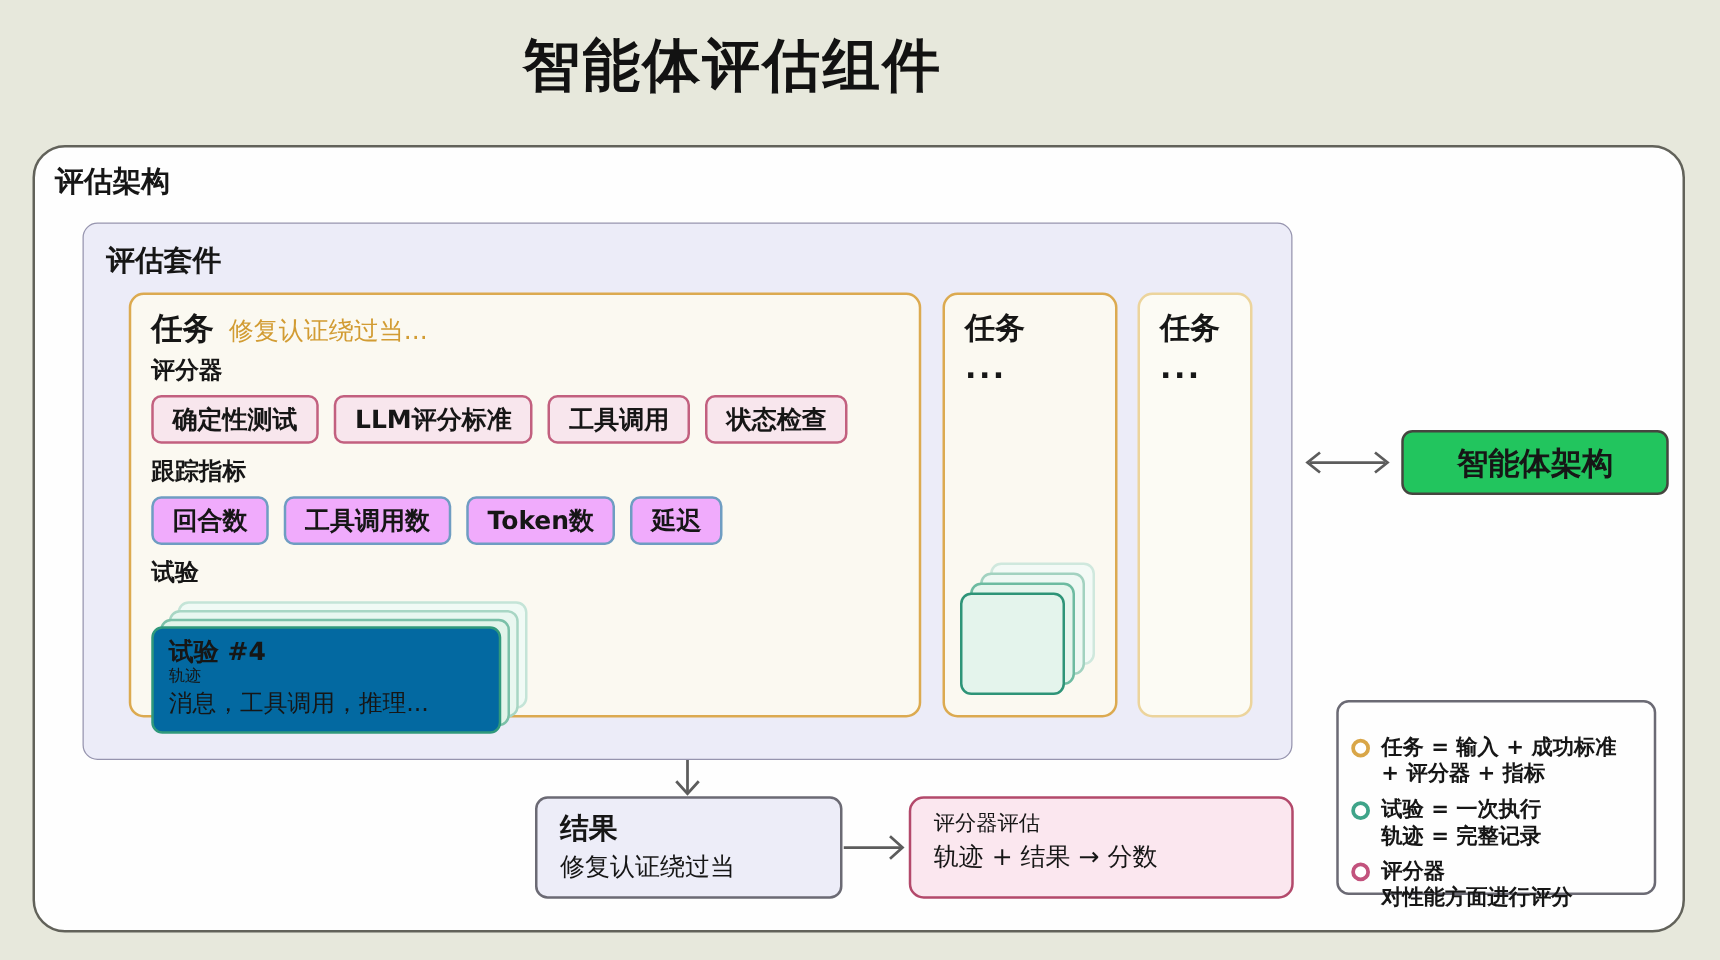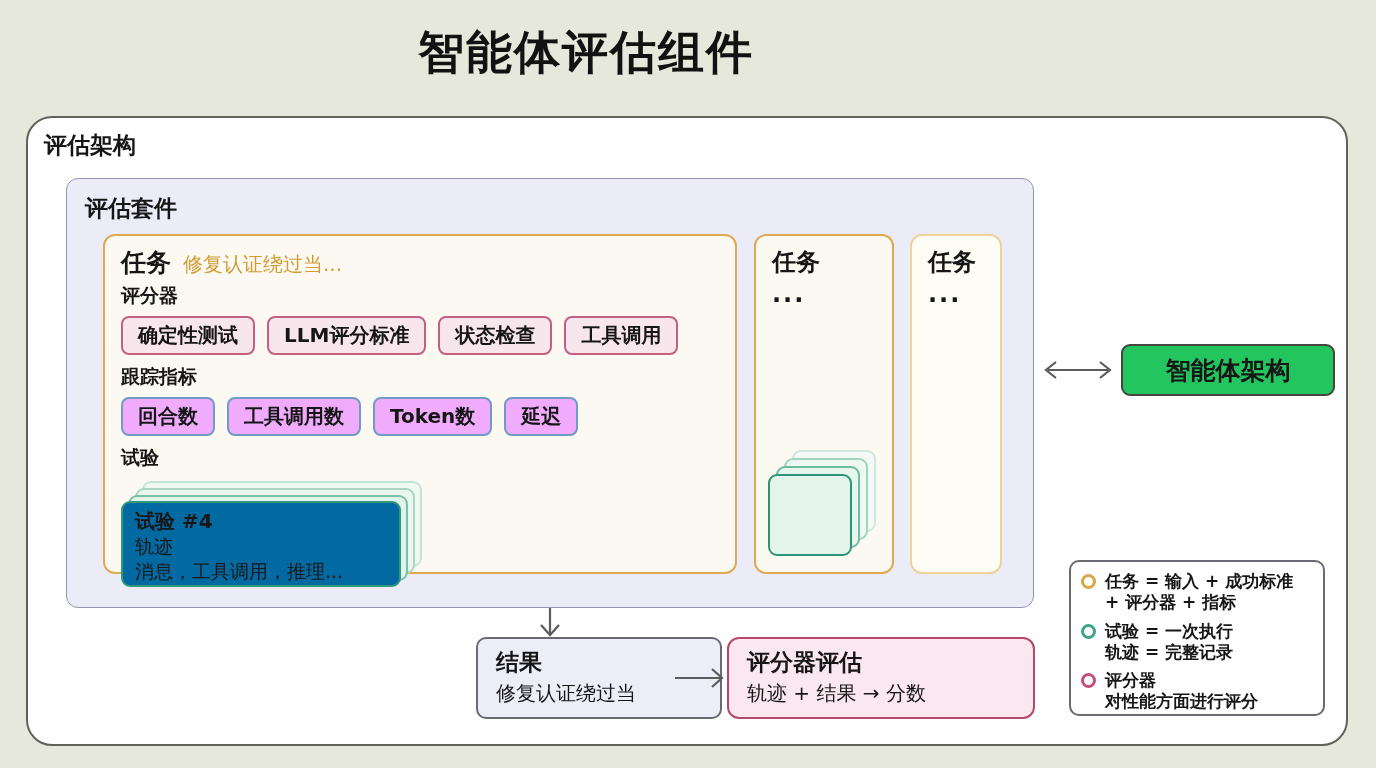--- a/index.html
+++ b/index.html
@@ -65,21 +65,21 @@
   }
   .trial-layer.l3 { left: 21px; top: 0px;  border-color: #c4e4d7; background: #f0faf5; }
   .trial-layer.l2 { left: 14px; top: 7px;  border-color: #a8d6c4; }
   .trial-layer.l1 { left: 7px;  top: 14px; border-color: #7bc0a8; background: #e2f4ea; }
   .trial-front {
     position: absolute; left: 0; top: 20px; width: 280px; height: 86px;
     background: #0369a1; border: 2.5px solid #30997c; border-radius: 9px;
     padding: 5px 12px; line-height: 1.3;
   }
   .trial-front .t1 { font-size: 20px; font-weight: bold; }
-  .trial-front .t2 { font-size: 19px; }
+  .trial-front .t2 { font-size: 13px; }
   .trial-front .t3 { font-size: 19px; }
 
   
   .task-col {
     position: absolute; top: 55px; height: 340px;
     background: #fbf9f1; border: 2px solid #dcaa50; border-radius: 12px;
     padding: 10px 16px;
   }
   .task-col.c1 { left: 687px; width: 140px; }
   .task-col.c2 { left: 843px; width: 92px; border-color: #ecd49c; background: #fcfbf4; }
@@ -106,38 +106,37 @@
     background: #22c55e; border: 2.5px solid #45453f; border-radius: 9px;
     display: flex; align-items: center; justify-content: center;
     font-size: 25px; font-weight: bold;
   }
 
   
   .results-box {
     position: absolute; left: 400px; top: 519px; width: 246px; height: 82px;
     background: #ededf8; border: 2px solid #6b6a74; border-radius: 10px;
     padding: 8px 18px;
-    margin-left: 48px;
   }
   .results-box .b-title { font-size: 23px; font-weight: bold; }
   .results-box .b-sub   { font-size: 20px; margin-top: 2px; }
 
   .grader-box {
     position: absolute; left: 699px; top: 519px; width: 308px; height: 82px;
     background: #fbe7ef; border: 2.5px solid #b3496b; border-radius: 12px;
     padding: 8px 18px;
   }
-  .grader-box .b-title { font-size: 23px; font-weight: bold; }
+  .grader-box .b-title { font-size: 17px; font-weight: normal; }
   .grader-box .b-sub   { font-size: 20px; margin-top: 2px; }
 
   
   .legend-box {
     position: absolute; left: 1041px; top: 442px; width: 256px; height: 156px;
     background: #fefefe; border: 2px solid #6b6a74; border-radius: 10px;
-    padding: 9px 10px; display: flex; flex-direction: column; gap: 7px;
+    padding: 26px 10px; display: flex; flex-direction: column; gap: 7px;
   }
   .legend-item { display: flex; gap: 9px; }
   .legend-dot {
     width: 15px; height: 15px; border-radius: 50%;
     border: 3px solid #999; background: #fff; flex: 0 0 auto; margin-top: 3px;
   }
   .legend-dot.d-task   { border-color: #d9a648; }
   .legend-dot.d-trial  { border-color: #3fa489; }
   .legend-dot.d-grader { border-color: #c2527d; }
   .legend-text { font-size: 17px; font-weight: bold; line-height: 1.25; }
@@ -162,22 +161,22 @@
       <div class="task-main">
         <div class="task-header">
           <span class="task-title">任务</span>
           <span class="task-desc">修复认证绕过当...</span>
         </div>
 
         <div class="section-label">评分器</div>
         <div class="chip-row">
           <span class="chip chip-pink">确定性测试</span>
           <span class="chip chip-pink">LLM评分标准</span>
+          <span class="chip chip-pink">工具调用</span>
           <span class="chip chip-pink">状态检查</span>
-          <span class="chip chip-pink">工具调用</span>
         </div>
 
         <div class="section-label">跟踪指标</div>
         <div class="chip-row">
           <span class="chip chip-blue">回合数</span>
           <span class="chip chip-blue">工具调用数</span>
           <span class="chip chip-blue">Token数</span>
           <span class="chip chip-blue">延迟</span>
         </div>
 

